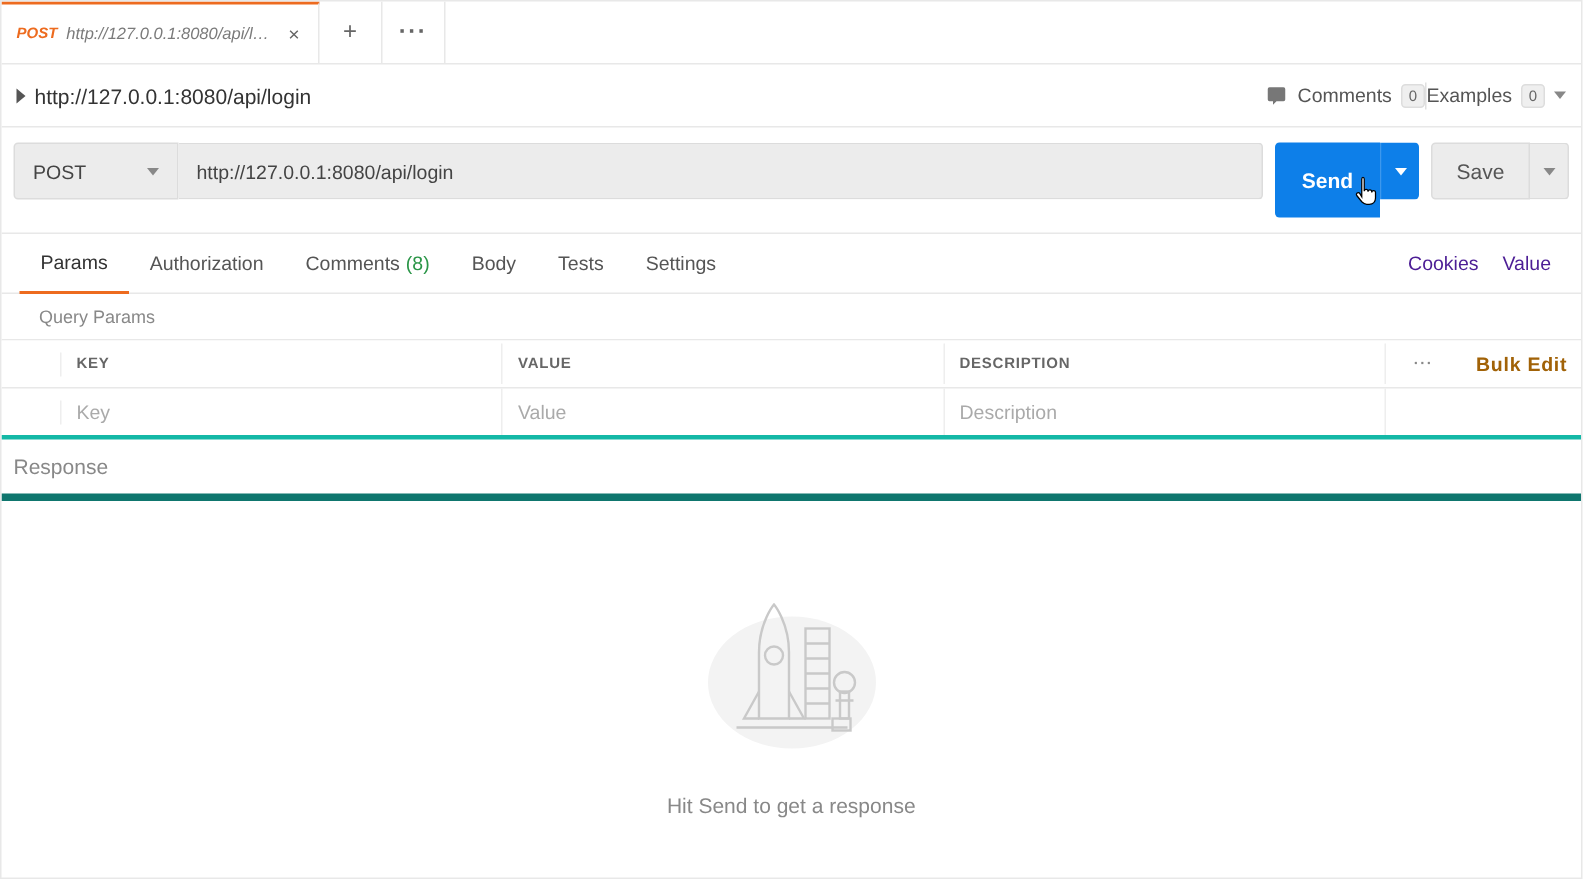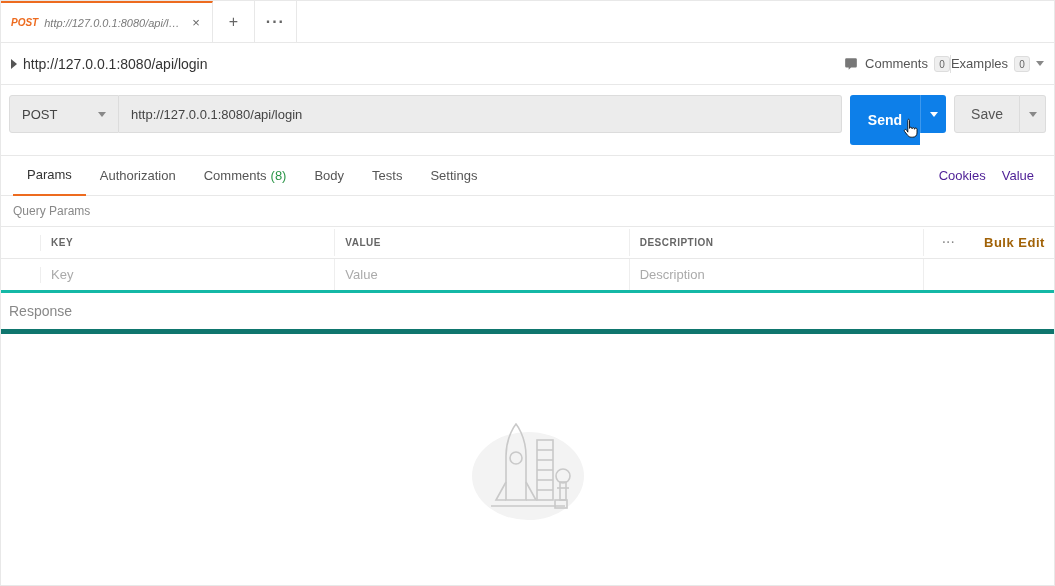--- a/index.html
+++ b/index.html
@@ -45,21 +45,21 @@
 
   
   .reqtabs { height: 40px; display: flex; align-items: center; border-bottom: 1px solid #e8e8e8; padding: 0 12px; }
   .reqtabs .rtab { padding: 0 14px; height: 40px; display: flex; align-items: center; color: #555; font-size: 13px; cursor: pointer; }
   .reqtabs .rtab.active { color: #333; font-weight: 400; border-bottom: 2px solid #ed6b1f; }
   .reqtabs .count { color: #2a9547; margin-left: 4px; }
   .reqtabs-spacer { flex: 1; }
   .reqtabs .link { color: #4c1d95; font-size: 13px; cursor: pointer; padding: 0 8px; }
 
   
-  .qp-label { padding: 8px 12px; color: #888; font-size: 12px; }
+  .qp-label { padding: 8px 12px; color: #888; font-size: 12px; margin-left: 13px; }
   .qp-table { border-top: 1px solid #e8e8e8; border-bottom: 3px solid #14b8a6; }
   .qp-head, .qp-row { display: grid; grid-template-columns: 40px 1fr 1fr 1fr 50px 80px; align-items: center; }
   .qp-head { background: #fff; color: #666; font-size: 10px; letter-spacing: .5px; border-bottom: 1px solid #e8e8e8; font-weight: 600; }
   .qp-head > div, .qp-row > div { padding: 8px 10px; border-right: 1px solid #eee; }
   .qp-head > div:last-child, .qp-row > div:last-child, .qp-head > div:nth-last-child(2), .qp-row > div:nth-last-child(2) { border-right: none; }
   .qp-row input { border: none; width: 100%; font-size: 13px; color: #333; background: transparent; }
   .qp-row input::placeholder { color: #aaa; }
   .qp-more { text-align: center; color: #888; letter-spacing: 1px; font-weight: 700; cursor: pointer; }
   .qp-bulk { color: #a16207; font-size: 13px; cursor: pointer; text-align: right; padding-right: 14px !important; white-space: nowrap; }
 
@@ -181,13 +181,14 @@
       <path d="M43 86 V42 C43 22 53 10 53 10 C53 10 63 22 63 42 V86 Z"></path>
       <circle cx="53" cy="44" r="6"></circle>
       <path d="M43 68 L33 86 H43 M63 68 L73 86 H63"></path>
       <line x1="28" y1="92" x2="102" y2="92"></line>
       <circle cx="100" cy="62" r="7"></circle>
       <rect x="97" y="68" width="6" height="18"></rect>
       <line x1="94" y1="74" x2="106" y2="74"></line>
       <rect x="92" y="86" width="12" height="8"></rect>
     </g>
   </svg>
+  <div class="msg">Hit Send to get a response</div>
 </div>
 
 </body></html>

